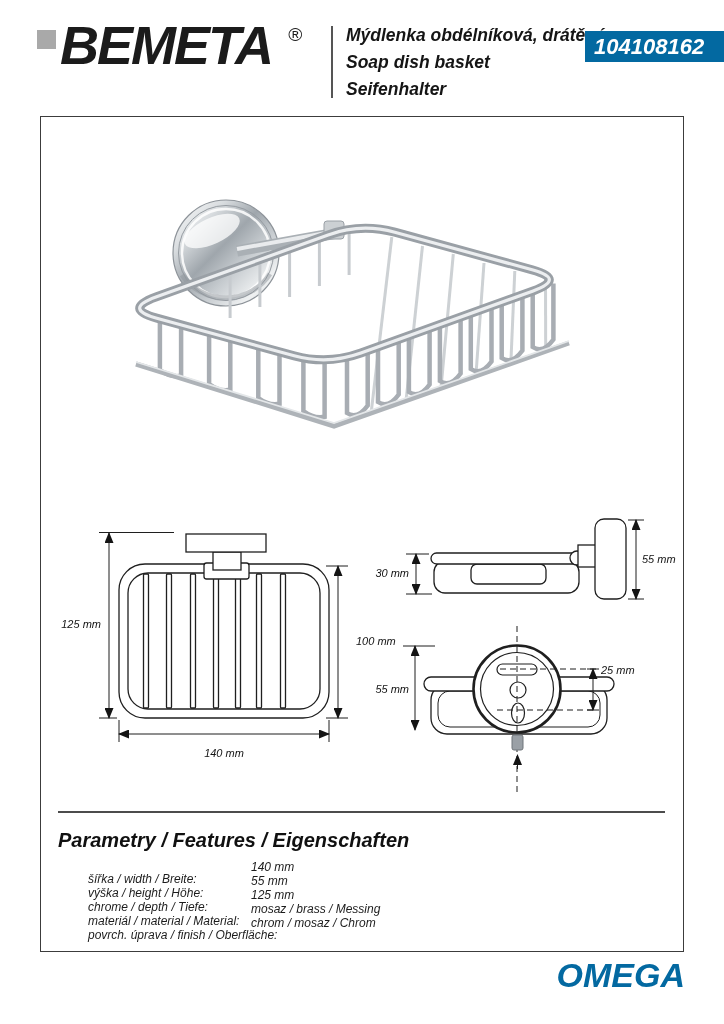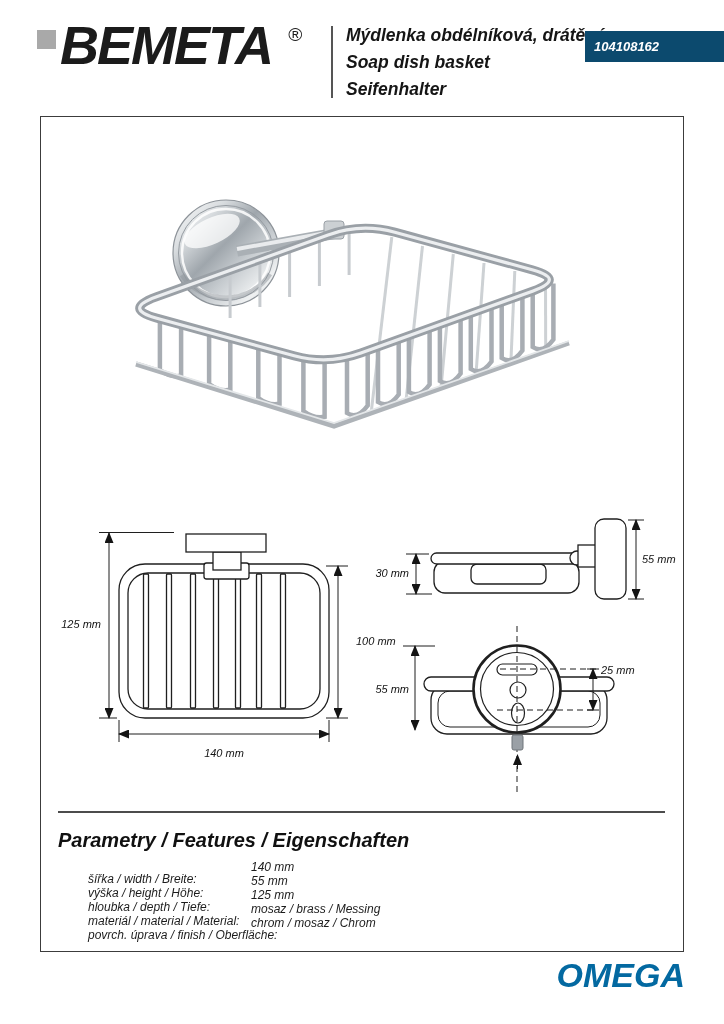--- a/index.html
+++ b/index.html
@@ -5,22 +5,22 @@
   html,body{margin:0;padding:0;background:#fff;}
   .page{position:relative;width:724px;height:1024px;background:#ffffff;overflow:hidden;
         font-family:"Liberation Sans",sans-serif;color:#111;font-style:italic;}
   
   .logo-square{position:absolute;left:37px;top:30px;width:19px;height:19px;background:#a9a9a9;}
   .logo-text{position:absolute;left:60px;top:14px;font-size:54px;font-weight:700;
              letter-spacing:-2px;color:#1b1b1b;}
   .logo-reg{position:absolute;left:288px;top:24px;font-size:19px;font-weight:400;color:#1b1b1b;}
   .header-divider{position:absolute;left:331px;top:26px;width:2px;height:72px;background:#555;}
   .titles{position:absolute;left:346px;top:22px;line-height:27px;font-size:17.5px;font-weight:700;color:#151515;}
-  .code-box{position:absolute;left:585px;top:31px;width:139px;height:31px;background:#0c4a6e;
-            color:#fff;font-size:13px;font-weight:700;line-height:31px;padding-left:9px;box-sizing:border-box;}
+  .code-box{position:absolute;left:585px;top:31px;width:139px;height:31px;background:#0369a1;
+            color:#fff;font-size:22px;font-weight:700;line-height:31px;padding-left:9px;box-sizing:border-box;}
   
   .product-box{position:absolute;left:40px;top:116px;width:644px;height:836px;
                border:1.5px solid #3c3c3c;box-sizing:border-box;background:#fff;}
   .main-svg{position:absolute;left:0;top:0;width:641px;height:690px;
             font-family:"Liberation Sans",sans-serif;}
   .separator{position:absolute;left:17px;top:694px;width:607px;height:2px;background:#4c4c4c;}
   .params-heading{position:absolute;left:17px;top:712px;font-size:20px;font-weight:700;color:#101010;}
   .params-table{position:absolute;left:17px;top:743px;font-size:12px;line-height:14px;color:#1c1c1c;width:600px;}
   .params-row{position:relative;height:14px;}
   .params-label{position:absolute;left:0;top:12px;margin-left:30px;}
@@ -217,21 +217,21 @@
     <div class="params-table">
       <div class="params-row">
         <span class="params-label">šířka / width / Breite:</span>
         <span class="params-value">140 mm</span>
       </div>
       <div class="params-row">
         <span class="params-label">výška / height / Höhe:</span>
         <span class="params-value">55 mm</span>
       </div>
       <div class="params-row">
-        <span class="params-label">hloubka / depth / Tiefe:</span>
+        <span class="params-label">chrome / depth / Tiefe:</span>
         <span class="params-value">125 mm</span>
       </div>
       <div class="params-row">
         <span class="params-label">materiál / material / Material:</span>
         <span class="params-value">mosaz / brass / Messing</span>
       </div>
       <div class="params-row">
         <span class="params-label">povrch. úprava / finish / Oberfläche:</span>
         <span class="params-value">chrom / mosaz / Chrom</span>
       </div>

